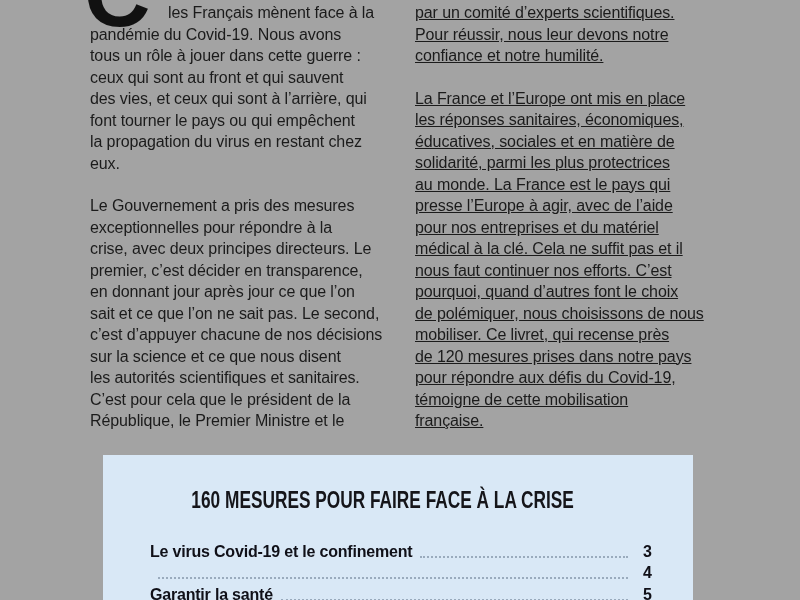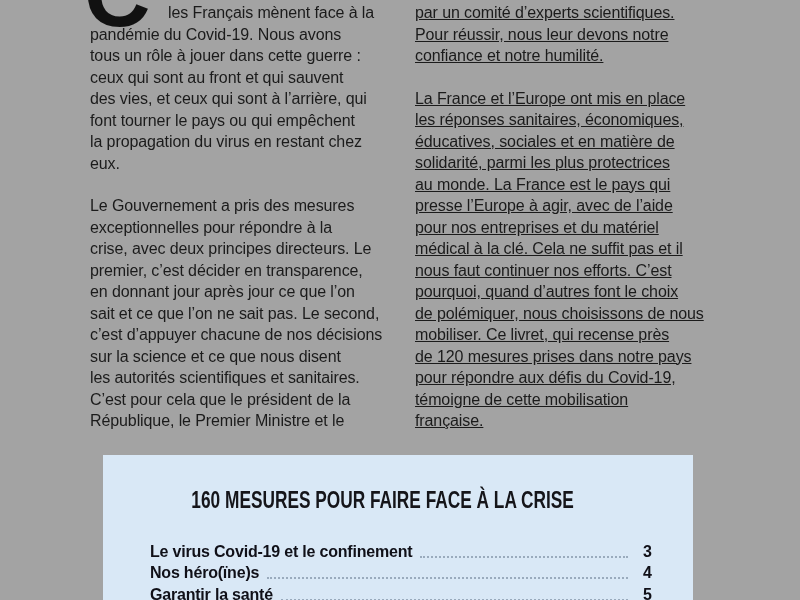--- a/index.html
+++ b/index.html
@@ -120,21 +120,20 @@
 
     <div class="toc">
 
       <div class="toc-row">
         <span class="toc-label">Le virus Covid-19 et le confinement</span>
         <span class="toc-leader"></span>
         <span class="toc-page">3</span>
       </div>
 
       <div class="toc-row">
-        <span class="toc-label">Nos héro(ïne)s</span>
         <span class="toc-leader"></span>
         <span class="toc-page">4</span>
       </div>
 
       <div class="toc-row">
         <span class="toc-label">Garantir la santé</span>
         <span class="toc-leader"></span>
         <span class="toc-page">5</span>
       </div>
 

